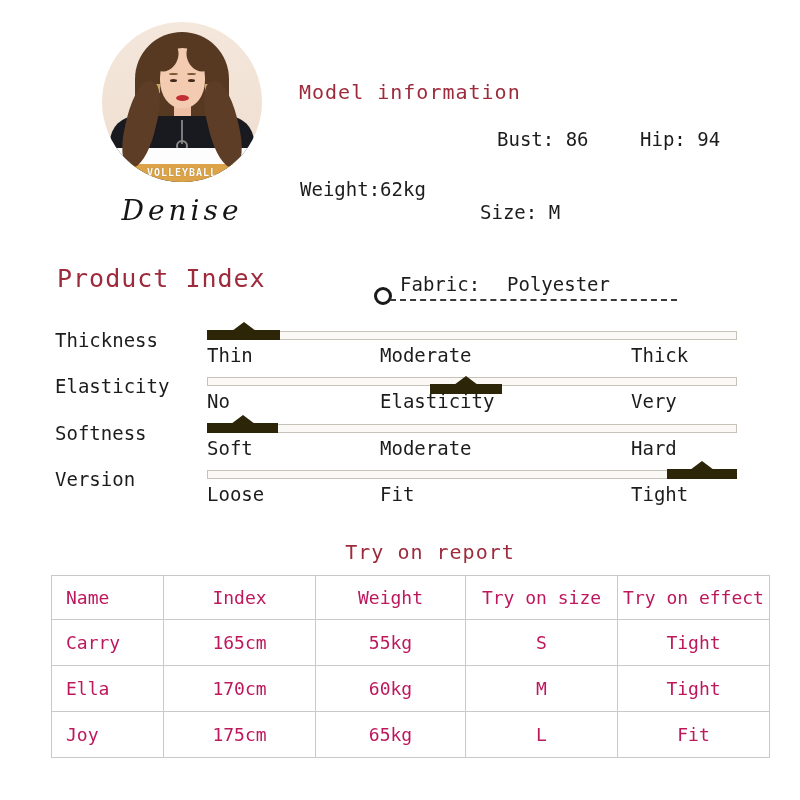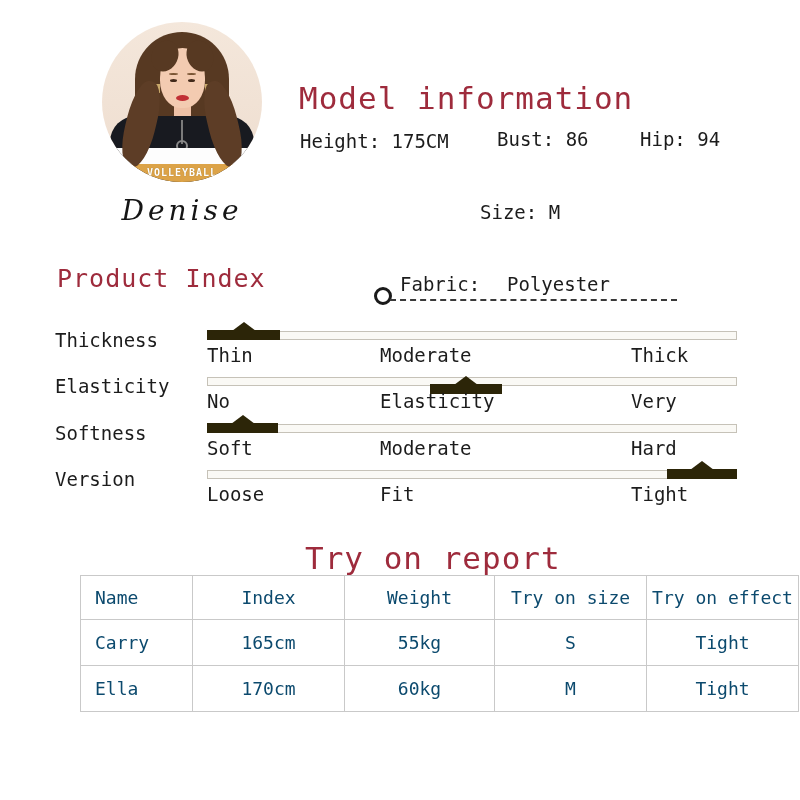--- a/index.html
+++ b/index.html
@@ -1,21 +1,21 @@
 <!DOCTYPE html>
 <html><head>
 <meta charset="utf-8">
 <style>
   html,body{margin:0;padding:0;background:#fff;}
   #page{position:relative;width:800px;height:800px;background:#fff;overflow:hidden;
         font-family:"DejaVu Sans Mono","Liberation Mono",monospace;color:#1c1c1c;}
   .abs{position:absolute;}
 
   
-  .red-title{color:#9e2b3c;font-size:31px;letter-spacing:1px;white-space:nowrap;}
+  .red-title{color:#9e2b3c;font-size:20px;letter-spacing:1px;white-space:nowrap;}
 
   
   .photo{left:102px;top:22px;width:160px;height:160px;border-radius:50%;overflow:hidden;
          background:linear-gradient(#f4e7db,#eeddcf);}
   .photo div{position:absolute;}
   .hair{left:33px;top:10px;width:94px;height:140px;background:#573922;border-radius:47px 47px 34px 34px;}
   .neck{left:72px;top:80px;width:17px;height:18px;background:#eec1a6;}
   .face{left:58px;top:26px;width:45px;height:60px;background:#f3cbb1;border-radius:50% 50% 46% 46%;}
   .fr-l{left:50px;top:18px;width:26px;height:32px;background:#573922;border-radius:50%;transform:rotate(24deg);}
   .fr-r{left:85px;top:18px;width:26px;height:32px;background:#573922;border-radius:50%;transform:rotate(-24deg);}
@@ -55,21 +55,21 @@
   .tri{position:absolute;left:50%;top:-8px;transform:translateX(-50%);width:0;height:0;
        border-left:12px solid transparent;border-right:12px solid transparent;border-bottom:9px solid #2c2508;}
   .slab{position:absolute;font-size:19px;text-align:left;white-space:nowrap;}
   .slab.l{left:207px;width:72px;}
   .slab.m{left:380px;width:180px;}
   .slab.r{left:631px;width:140px;}
 
   
   .tryon-title{left:305px;top:540px;width:250px;text-align:center;}
   table.report{position:absolute;left:51px;top:575px;border-collapse:collapse;table-layout:fixed;
-               font-size:18px;color:#0c4a6e;margin-left:29px;}
+               font-size:18px;color:#be185d;}
   table.report td,table.report th{border:1px solid #c9c9c9;text-align:center;font-weight:normal;
                padding:0;overflow:hidden;white-space:nowrap;}
   table.report th{height:43px;}
   table.report td{height:45px;}
   table.report .c0{width:97px;text-align:left;padding-left:14px;}
   table.report .c1{width:151px;}
   table.report .c2{width:149px;}
   table.report .c3{width:151px;}
   table.report .c4{width:151px;}
 </style>
@@ -95,23 +95,23 @@
     <div class="zip"></div>
     <div class="zipring"></div>
     <div class="band-w"></div>
     <div class="band-y">VOLLEYBALL</div>
     <div class="lock-l"></div>
     <div class="lock-r"></div>
   </div>
   <div class="abs signature">Denise</div>
 
   <div class="abs red-title" style="left:299px;top:80px;">Model information</div>
-  <div class="abs info-item" style="left:300px;top:130px;">Height: 175CM</div>
   <div class="abs info-item" style="left:497px;top:128px;">Bust: 86</div>
   <div class="abs info-item" style="left:640px;top:128px;">Hip: 94</div>
+  <div class="abs info-item" style="left:300px;top:178px;">Weight:62kg</div>
   <div class="abs info-item" style="left:480px;top:178px;margin-top:23px;">Size: M</div>
 
   <div class="abs red-title" style="left:57px;top:264px;font-size:25px;">Product Index</div>
   <div class="abs fab-dot"></div>
   <div class="abs fab-dash"></div>
   <div class="abs fab-text" style="left:400px;top:273px;">Fabric:</div>
   <div class="abs fab-text" style="left:507px;top:273px;">Polyester</div>
 
   <div class="srow">
     <div class="sname" style="top:329px;">Thickness</div>
@@ -175,16 +175,23 @@
       <td class="c3">S</td>
       <td class="c4">Tight</td>
     </tr>
     <tr>
       <td class="c0">Ella</td>
       <td class="c1">170cm</td>
       <td class="c2">60kg</td>
       <td class="c3">M</td>
       <td class="c4">Tight</td>
     </tr>
+    <tr>
+      <td class="c0">Joy</td>
+      <td class="c1">175cm</td>
+      <td class="c2">65kg</td>
+      <td class="c3">L</td>
+      <td class="c4">Fit</td>
+    </tr>
   </tbody>
     </table>
 
 </div>
 
 </body></html>

